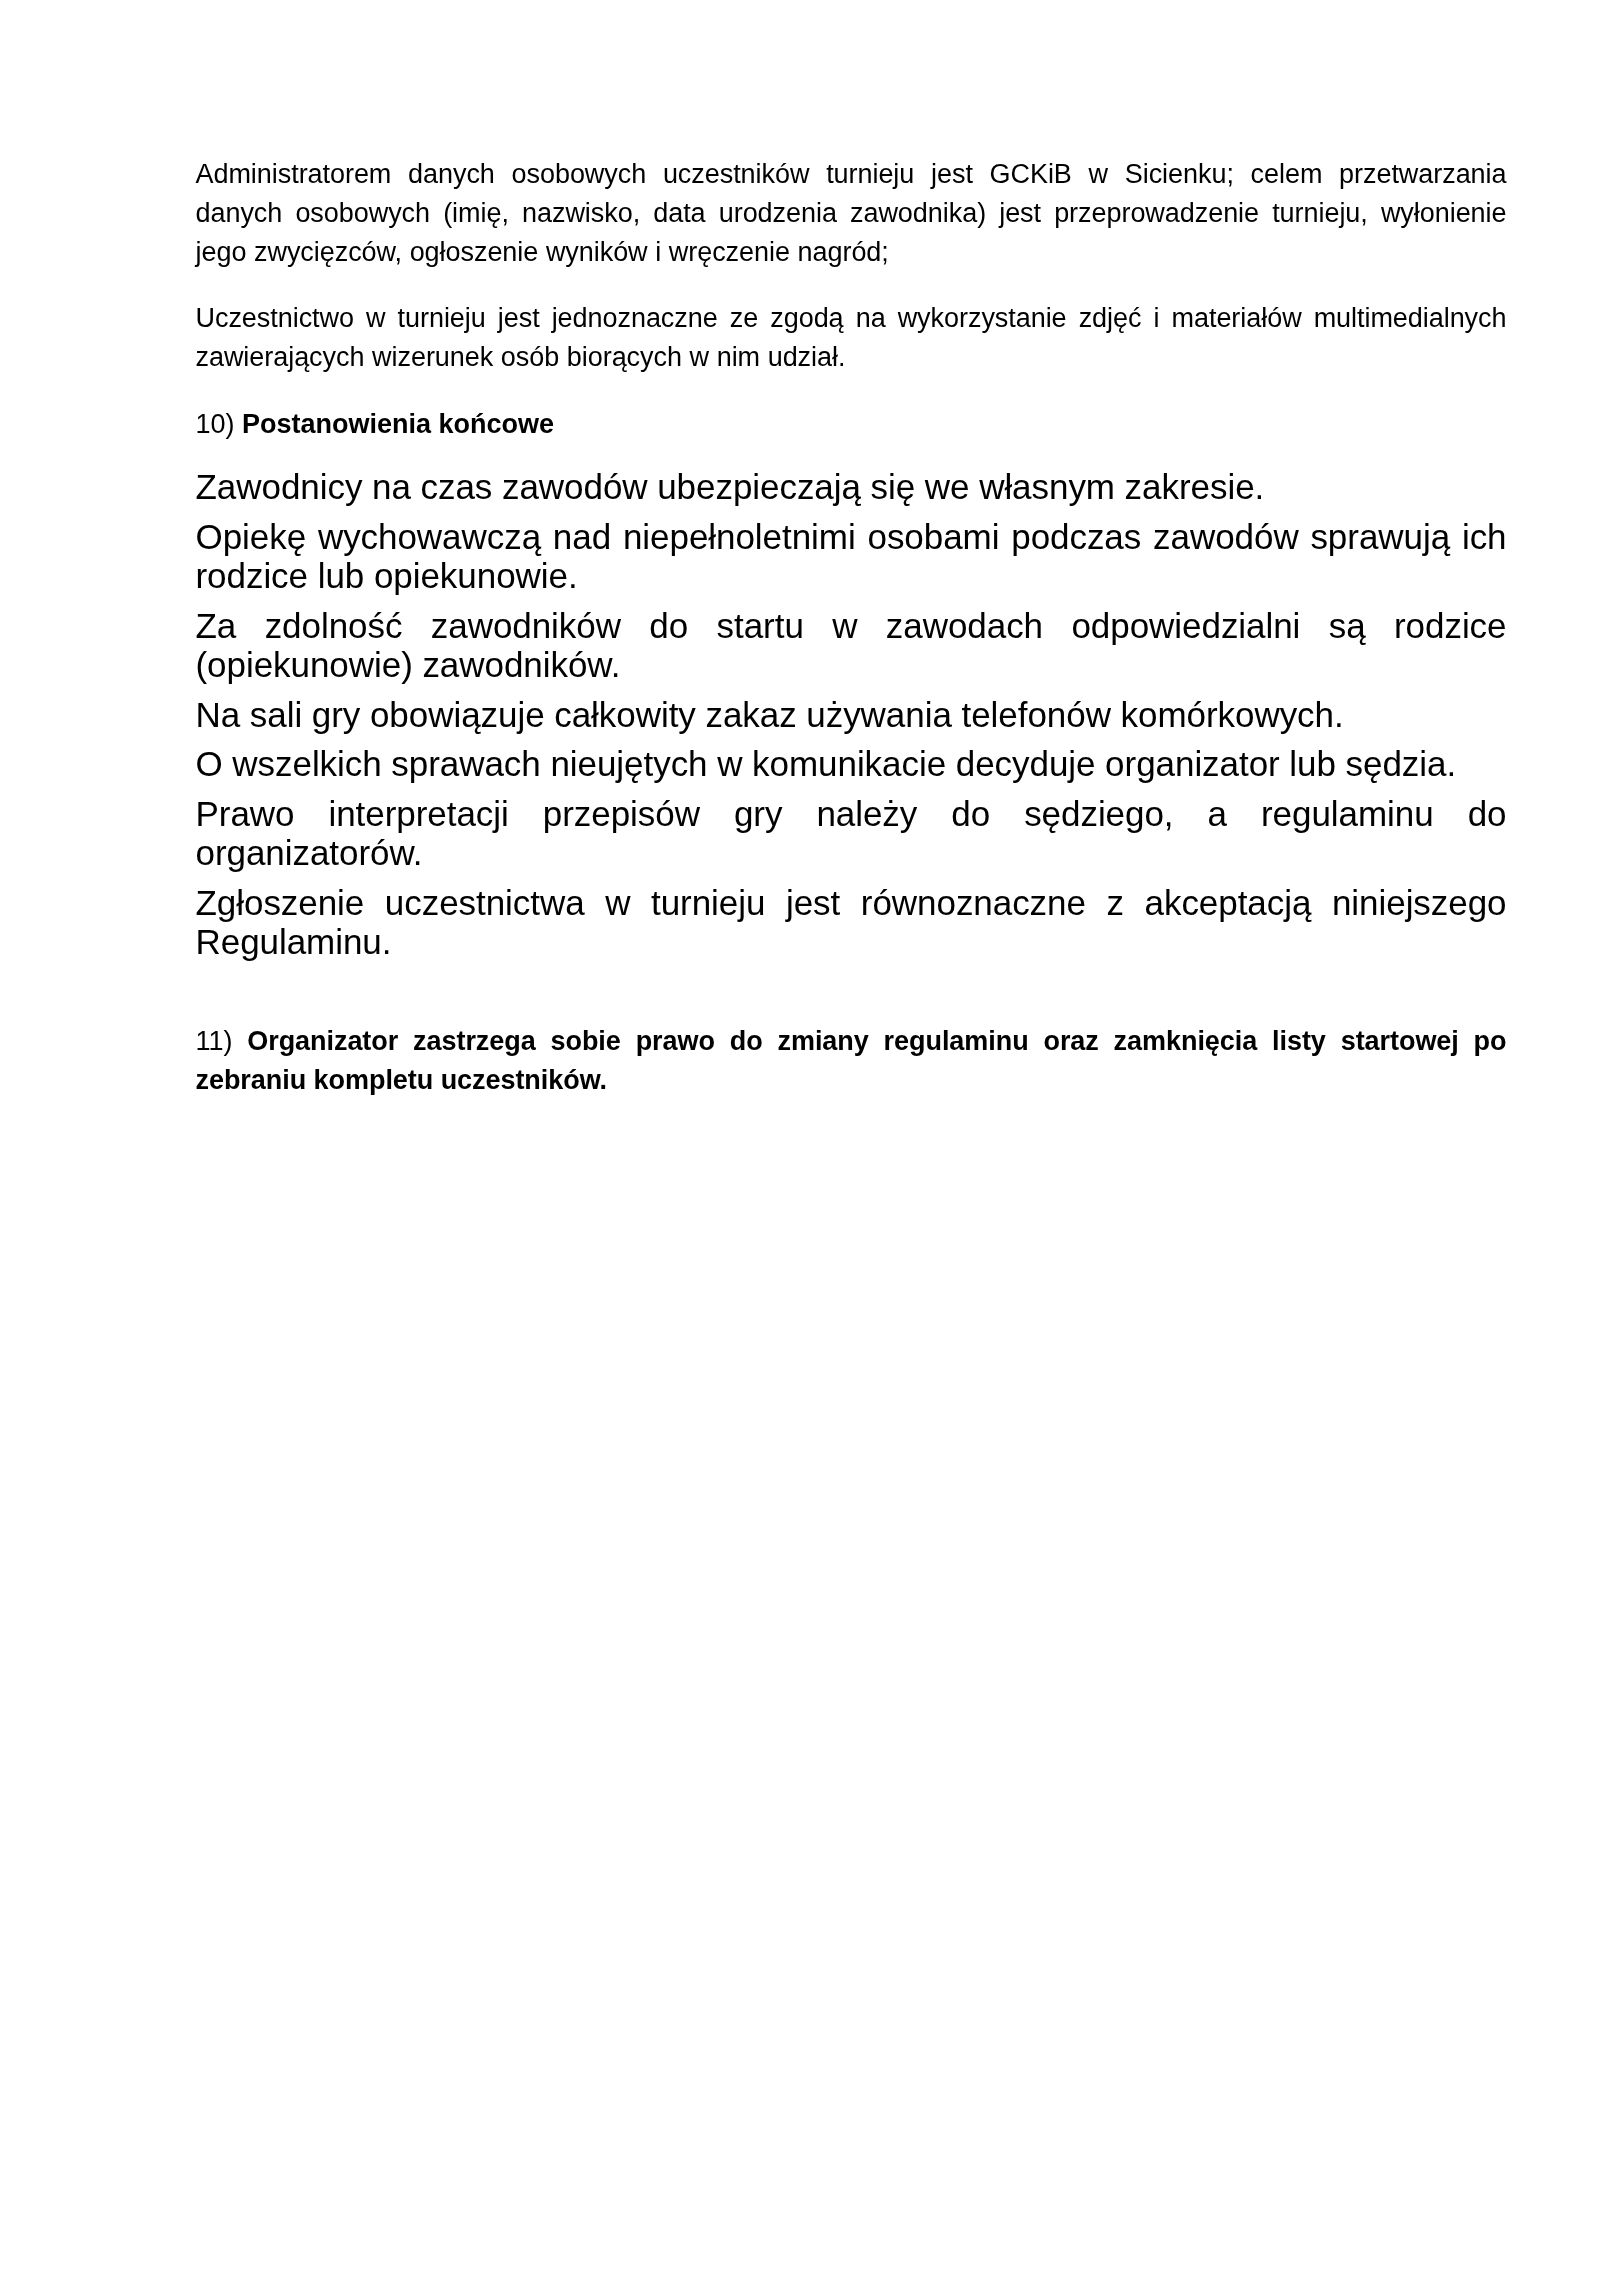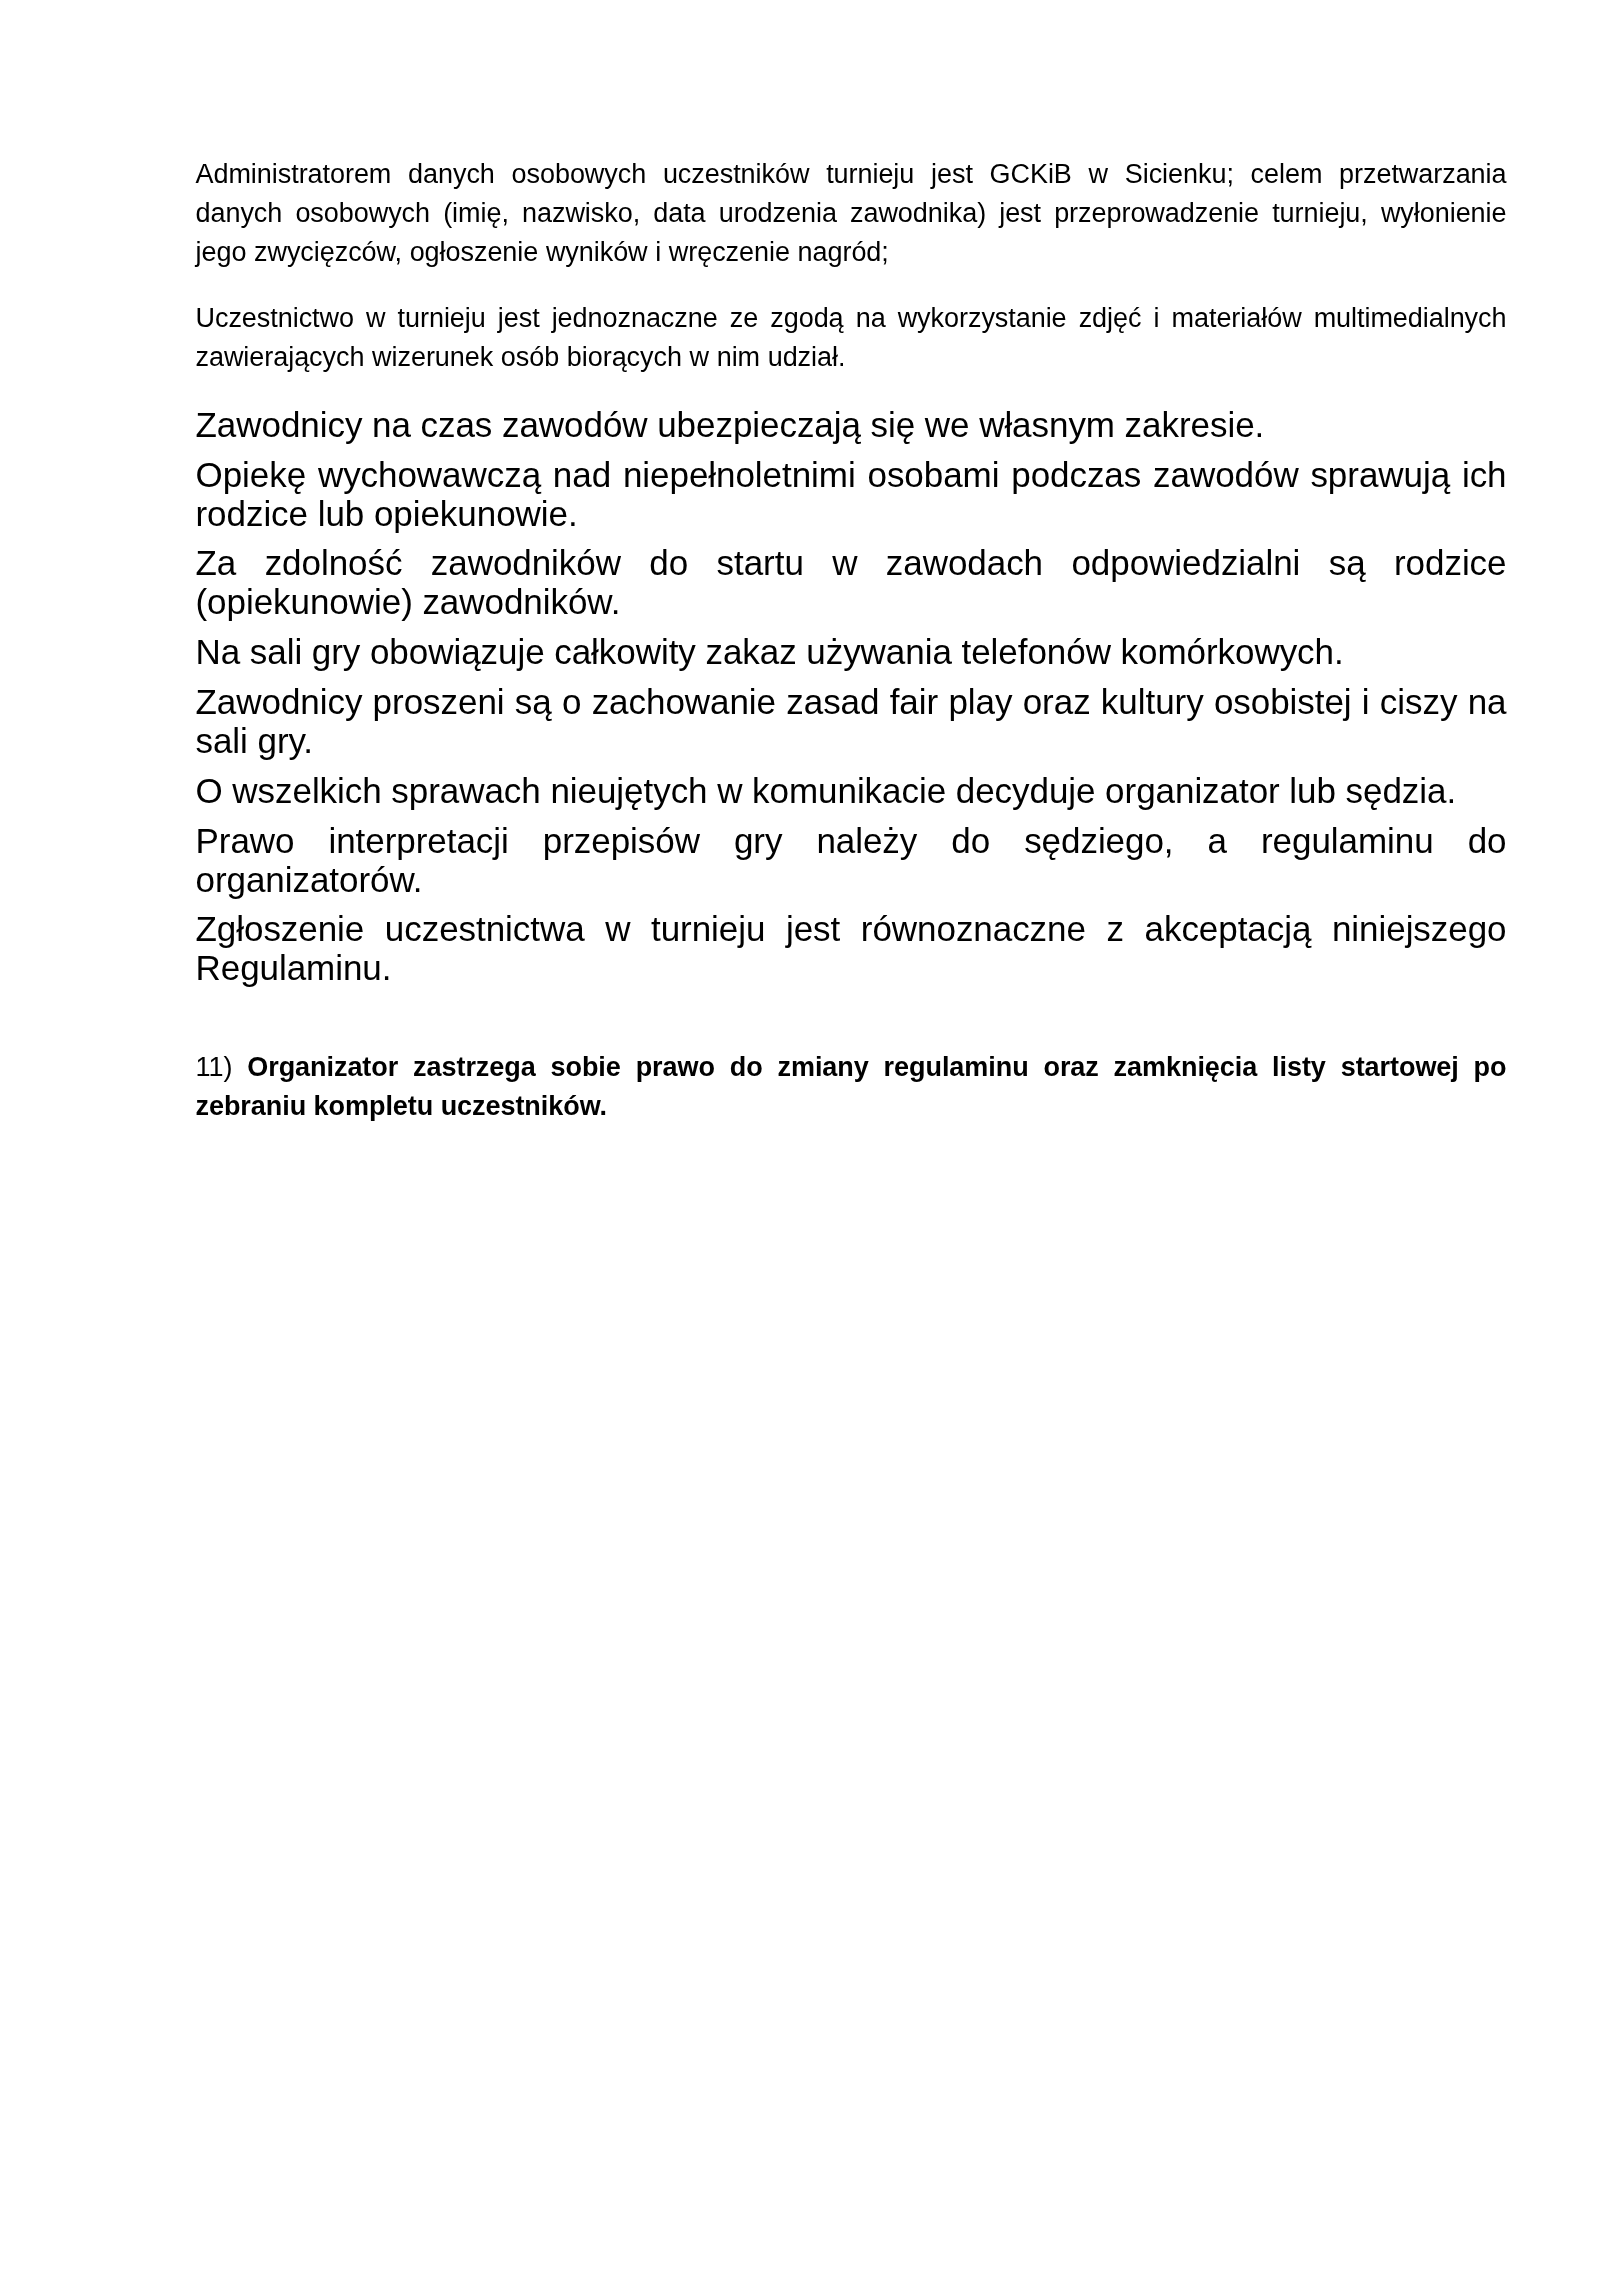--- a/index.html
+++ b/index.html
@@ -82,27 +82,29 @@
 <body>
 
 <div class="page">
   <div class="content">
 
     <p class="para">Administratorem danych osobowych uczestników turnieju jest GCKiB w Sicienku; celem przetwarzania danych osobowych (imię, nazwisko, data urodzenia zawodnika) jest przeprowadzenie turnieju, wyłonienie jego zwycięzców, ogłoszenie wyników i wręczenie nagród;</p>
 
 
     <p class="para">Uczestnictwo w turnieju jest jednoznaczne ze zgodą na wykorzystanie zdjęć i materiałów multimedialnych zawierających wizerunek osób biorących w nim udział.</p>
 
+    <p class="heading">
+      <span class="num">10)</span><span>&nbsp;</span><span class="ttl">Postanowienia końcowe</span>
+    </p>
 
     <ul class="list">
       <li>Zawodnicy na czas zawodów ubezpieczają się we własnym zakresie.</li>
       <li>Opiekę wychowawczą nad niepełnoletnimi osobami podczas zawodów sprawują ich rodzice lub opiekunowie.</li>
       <li>Za zdolność zawodników do startu w zawodach odpowiedzialni są rodzice (opiekunowie) zawodników.</li>
       <li>Na sali gry obowiązuje całkowity zakaz używania telefonów komórkowych.</li>
-      <li>Zawodnicy proszeni są o zachowanie zasad fair play oraz kultury osobistej i ciszy na sali gry.</li>
       <li>O wszelkich sprawach nieujętych w komunikacie decyduje organizator lub sędzia.</li>
       <li>Prawo interpretacji przepisów gry należy do sędziego, a regulaminu do organizatorów.</li>
       <li>Zgłoszenie uczestnictwa w turnieju jest równoznaczne z akceptacją niniejszego Regulaminu.</li>
     </ul>
 
     <p class="final">
       <span class="num">11)</span><span>&nbsp;</span><span class="body">Organizator zastrzega sobie prawo do zmiany regulaminu oraz zamknięcia listy startowej po zebraniu kompletu uczestników.</span>
     </p>
 
   </div>

